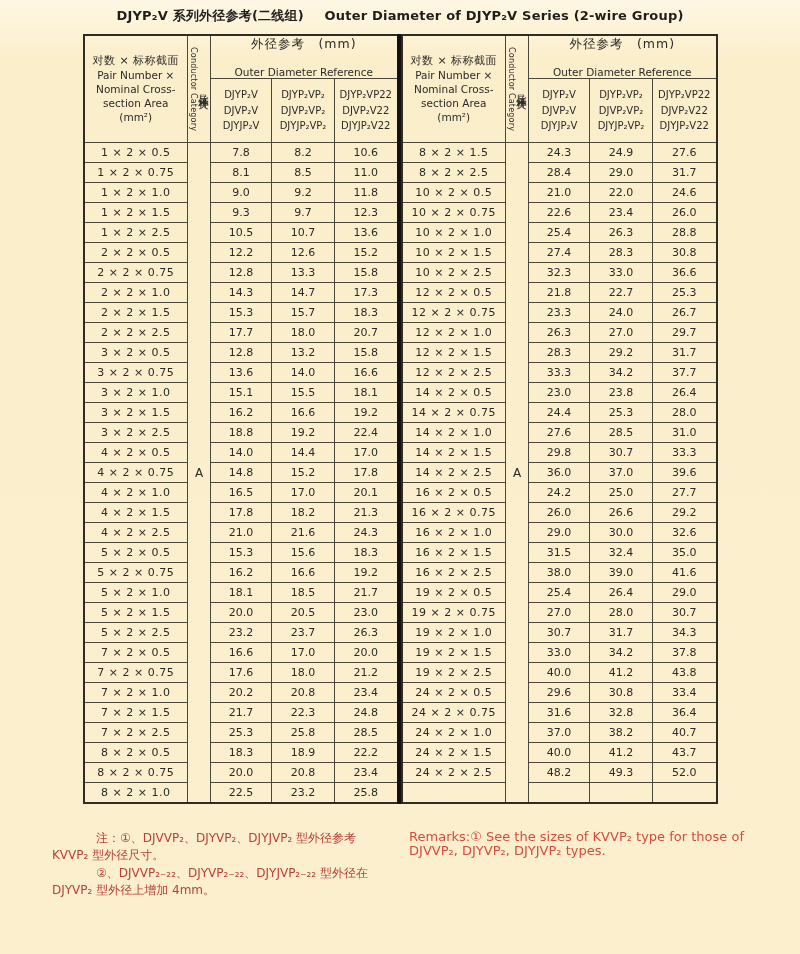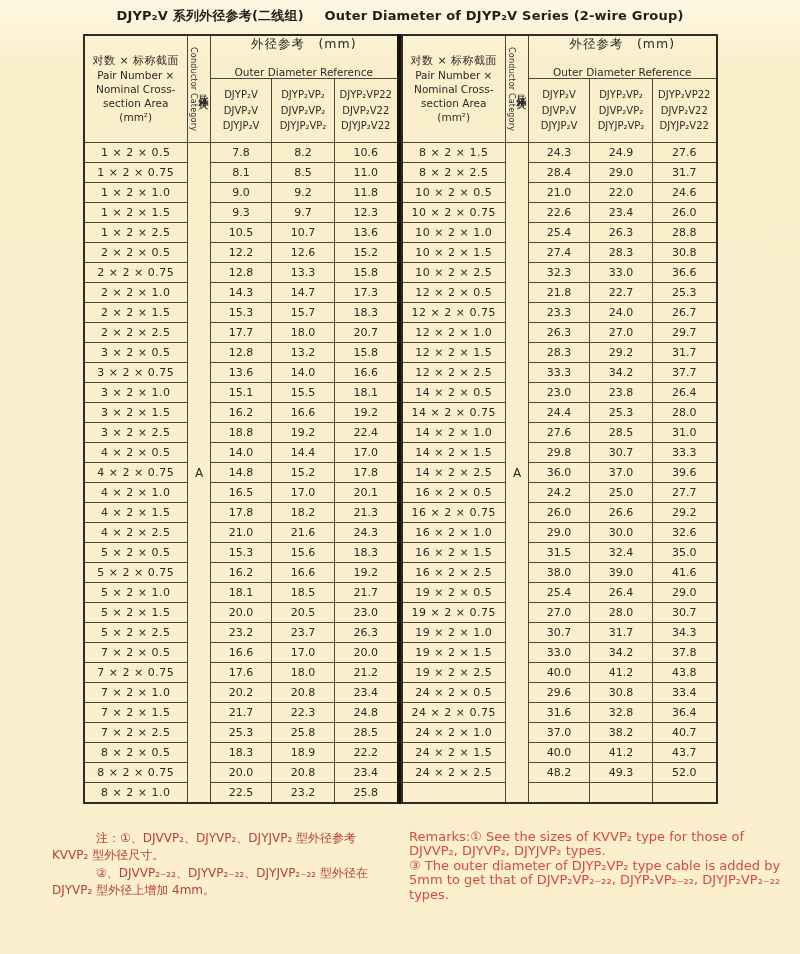--- a/index.html
+++ b/index.html
@@ -561,17 +561,16 @@
 
   </div>
 
   <div class="notes">
     <div class="notes-zh">
       <p>注：①、DJVVP₂、DJYVP₂、DJYJVP₂ 型外径参考 KVVP₂ 型外径尺寸。</p>
       <p>②、DJVVP₂₋₂₂、DJYVP₂₋₂₂、DJYJVP₂₋₂₂ 型外径在 DJYVP₂ 型外径上增加 4mm。</p>
     </div>
     <div class="notes-en">
       <p>Remarks:① See the sizes of KVVP₂ type for those of DJVVP₂, DJYVP₂, DJYJVP₂ types.</p>
-      <p>③ The outer diameter of DJYP₂VP₂ type cable is added by 5mm to get that of DJVP₂VP₂₋₂₂, DJYP₂VP₂₋₂₂, DJYJP₂VP₂₋₂₂ types.</p>
     </div>
   </div>
 
 </div>
 
 </body></html>

